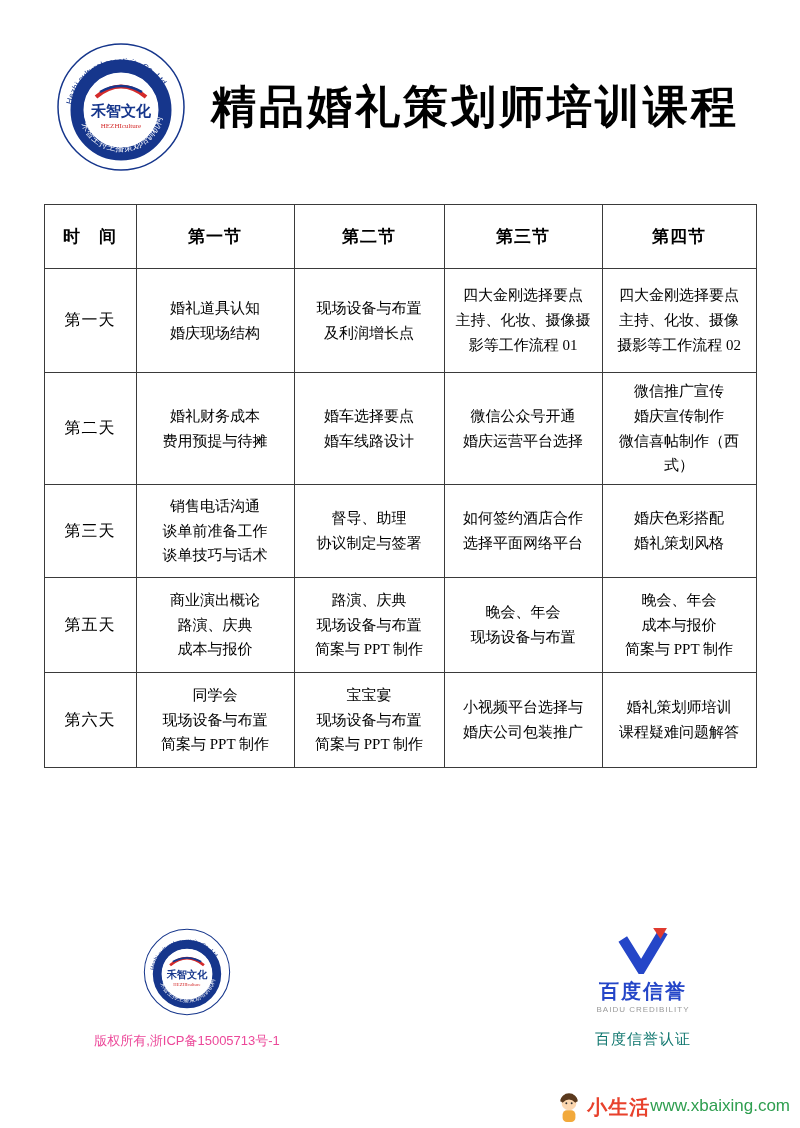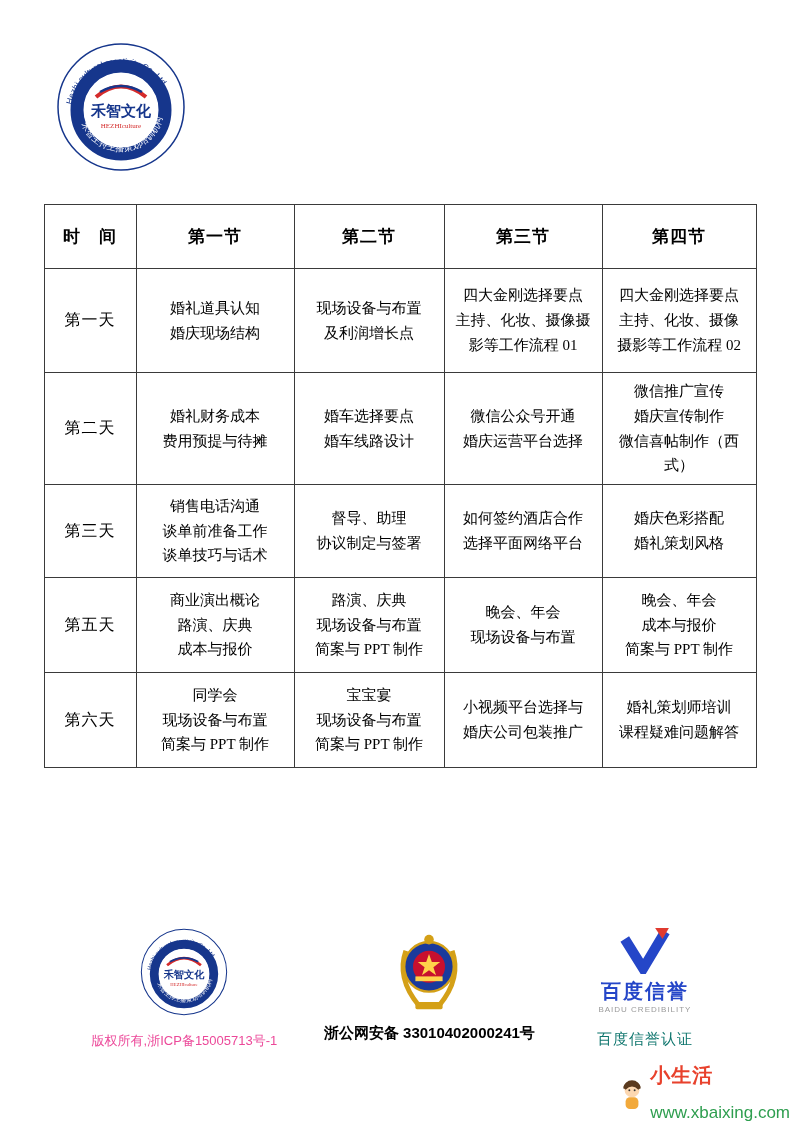--- a/index.html
+++ b/index.html
@@ -94,21 +94,21 @@
     margin-top:16px; font-size:15px; color:#0f766e; letter-spacing:1px;
     font-family:"Liberation Sans", sans-serif;
   }
 
   
   .watermark {
     position:absolute; right:10px; bottom:5px;
     display:flex; align-items:center; gap:5px;
   }
   .wm-char { width:26px; height:32px; }
-  .wm-text { display:flex; flex-direction:column; line-height:1.15;gap:16px; }
+  .wm-text { display:flex; line-height:1.15; }
   .wm-name {
     color:#e8412c; font-size:20px; font-weight:bold;
     font-family:"Liberation Sans", sans-serif; letter-spacing:1px;
   }
   .wm-url {
     color:#2e9e4f; font-size:17px;
     font-family:"Liberation Sans", sans-serif;
   }
 </style>
 </head>
@@ -129,20 +129,21 @@
         <text font-size="9" fill="#ffffff" font-family="Liberation Sans, sans-serif">
           <textPath href="#arcBot1" startOffset="2%">禾智主持主播策划培训机构</textPath>
         </text>
         <circle cx="65" cy="68" r="37" fill="#ffffff"></circle>
         <path d="M 40 55 Q 65 34 90 55" stroke="#d42b2b" stroke-width="4" fill="none"></path>
         <path d="M 44 50 Q 65 38 86 50" stroke="#16368c" stroke-width="2.5" fill="none"></path>
         <text x="65" y="74" text-anchor="middle" font-size="15" font-weight="bold" fill="#16368c">禾智文化</text>
         <text x="65" y="86" text-anchor="middle" font-size="7" fill="#d42b2b">HEZHIculture</text>
       </svg>
     </div>
+    <h1 class="title">精品婚礼策划师培训课程</h1>
   </div>
 
   <table class="schedule">
     <colgroup>
       <col style="width:92px">
         <col style="width:158px">
         <col style="width:150px">
         <col style="width:158px">
         <col style="width:154px">
     </colgroup>
@@ -239,33 +240,20 @@
         </text>
         <circle cx="65" cy="68" r="37" fill="#ffffff"></circle>
         <path d="M 40 55 Q 65 34 90 55" stroke="#d42b2b" stroke-width="4" fill="none"></path>
         <path d="M 44 50 Q 65 38 86 50" stroke="#16368c" stroke-width="2.5" fill="none"></path>
         <text x="65" y="74" text-anchor="middle" font-size="15" font-weight="bold" fill="#16368c">禾智文化</text>
         <text x="65" y="86" text-anchor="middle" font-size="7" fill="#d42b2b">HEZHIculture</text>
       </svg>
       <div class="copyright">版权所有,浙ICP备15005713号-1</div>
     </div>
 
-    <div class="footer-item mid">
-      <svg class="police-badge" viewBox="0 0 90 104">
-        <path d="M 16 28 Q 4 62 32 96" stroke="#d4a017" stroke-width="6" fill="none"></path>
-        <path d="M 74 28 Q 86 62 58 96" stroke="#d4a017" stroke-width="6" fill="none"></path>
-        <rect x="28" y="92" width="34" height="9" rx="2" fill="#d4a017"></rect>
-        <circle cx="45" cy="48" r="31" fill="#1a3a9c" stroke="#d4a017" stroke-width="3"></circle>
-        <circle cx="45" cy="48" r="20" fill="#c8102e"></circle>
-        <polygon fill="#ffd24a" points="45,32 48.5,42 59,42 50.5,48.5 53.8,58.5 45,52.3 36.2,58.5 39.5,48.5 31,42 41.5,42"></polygon>
-        <path d="M 28 60 h 34 v 6 h -34 z" fill="#ffd24a"></path>
-        <circle cx="45" cy="14" r="6" fill="#d4a017"></circle>
-      </svg>
-      <div class="police-caption">浙公网安备 33010402000241号</div>
-    </div>
 
     <div class="footer-item right">
       <svg class="baidu-logo" viewBox="0 0 60 50">
         <path d="M 8 12 L 28 44 L 52 4" stroke="#2546c8" stroke-width="11" fill="none"></path>
         <polygon points="41,0 56,0 49,12" fill="#e03a2f"></polygon>
       </svg>
       <div class="baidu-title">百度信誉</div>
       <div class="baidu-sub">BAIDU CREDIBILITY</div>
       <div class="baidu-caption">百度信誉认证</div>
     </div>

